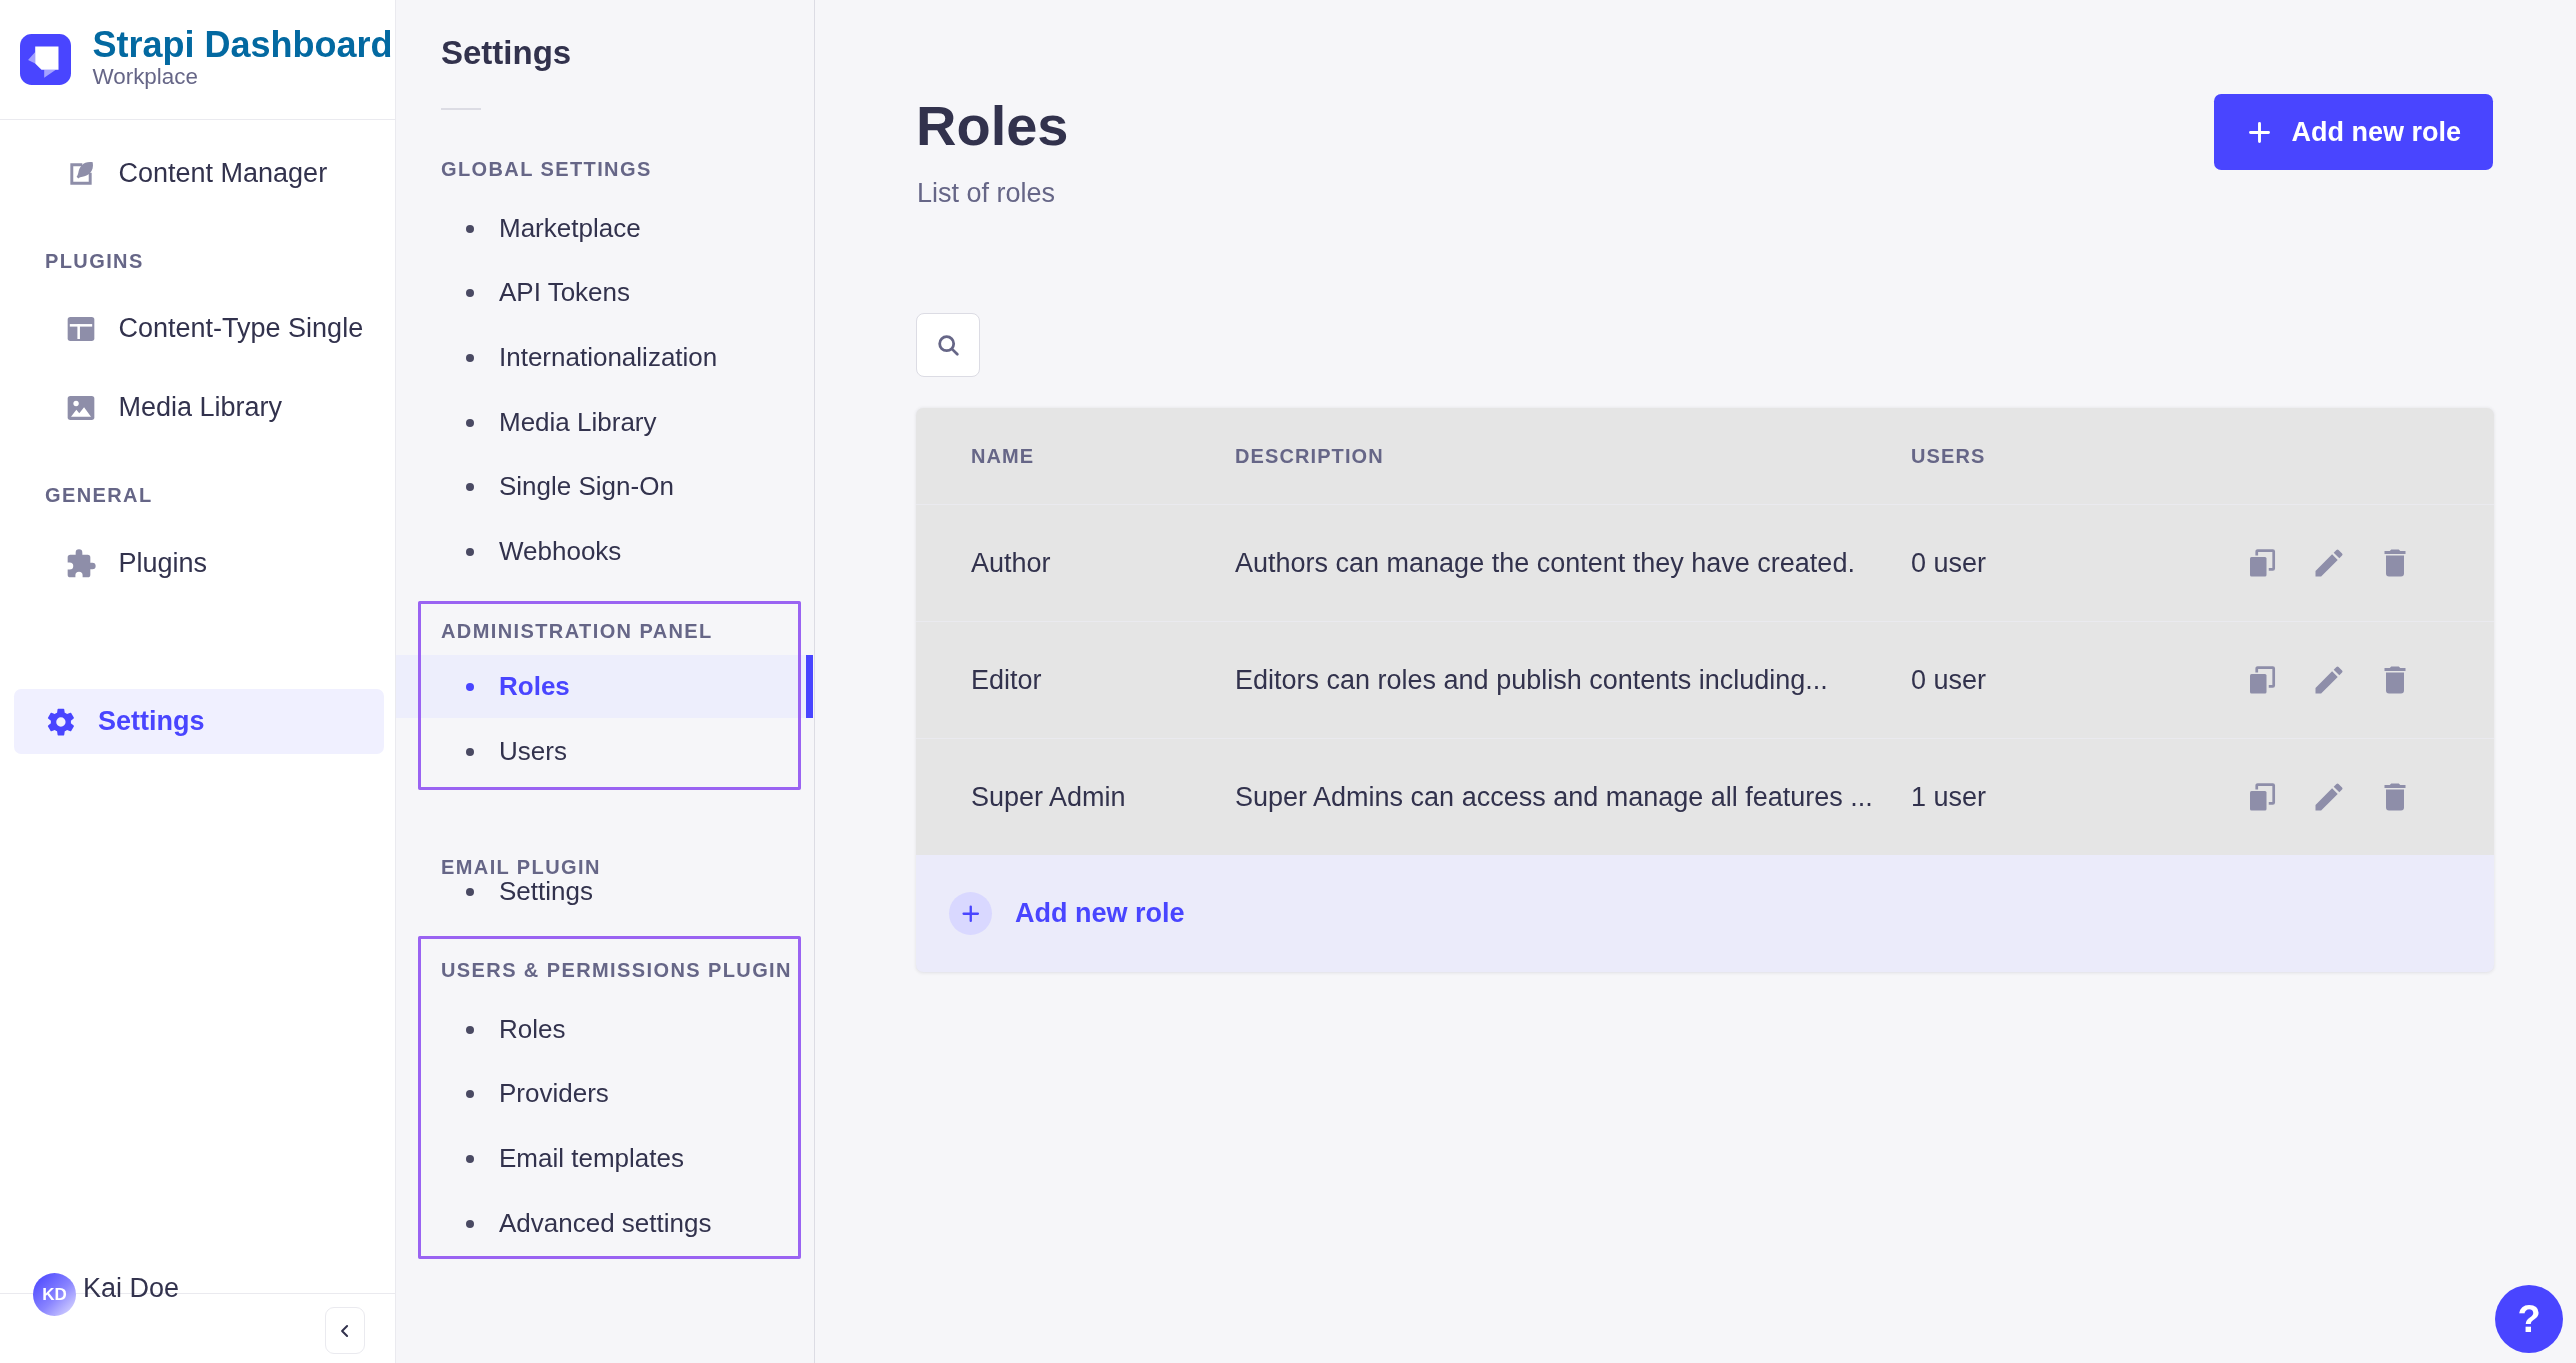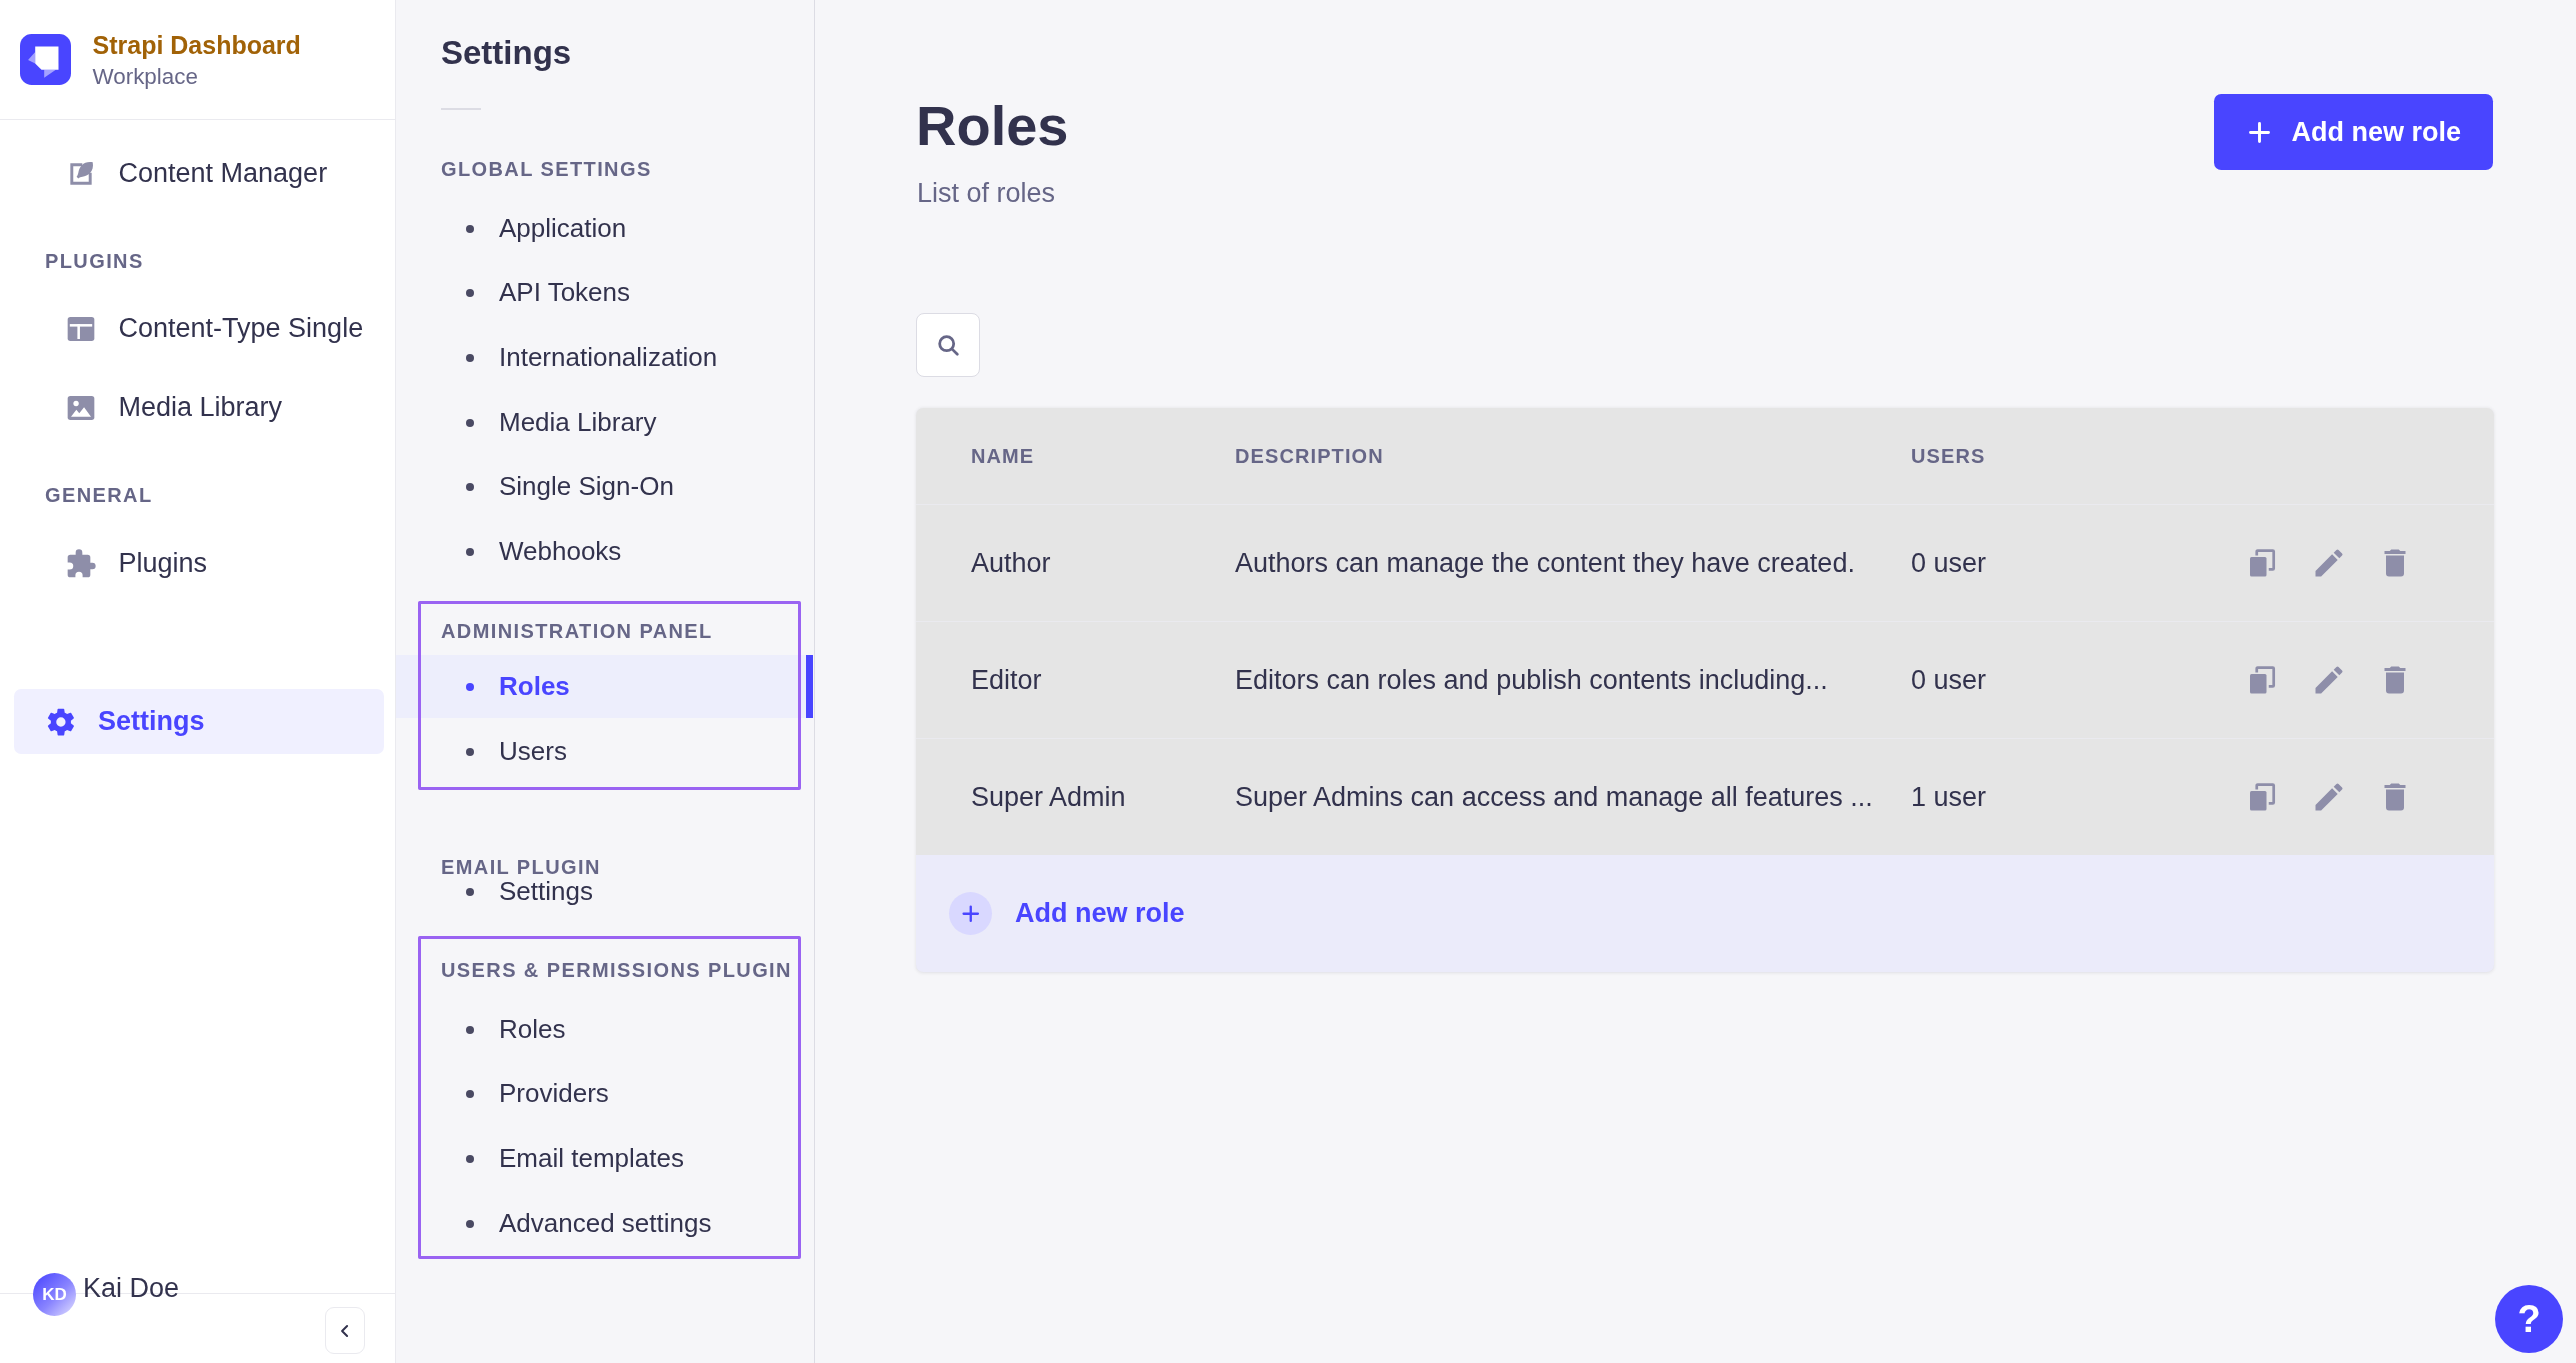--- a/index.html
+++ b/index.html
@@ -13,21 +13,21 @@
   }
   svg { display:block; }
 
   
   .sidebar {
     position:absolute; left:0; top:0; width:396px; height:1364px;
     background:#ffffff; border-right:0.9px solid #eaeaef;
   }
   .brand { position:absolute; left:20px; top:28px; display:flex; align-items:center; gap:21.5px; }
   .brand-logo { width:51px; height:51px; }
-  .brand-title { font-size:25px; font-weight:700; color:#a16207; line-height:34px; }
+  .brand-title { font-size:36px; font-weight:700; color:#0369a1; line-height:34px; }
   .brand-sub { font-size:22.4px; color:#666687; line-height:29px; }
   .side-divider { position:absolute; left:0; right:0; top:119px; height:0.9px; background:#eaeaef; }
 
   .nav-item {
     position:absolute; left:0; width:100%; height:65px;
     display:flex; align-items:center; padding-left:65px; gap:21.5px;
     font-size:27px; font-weight:500; color:#32324d; cursor:pointer;
   }
   .nav-item .nico { width:32px; height:32px; color:#8e8ea9; flex:0 0 32px; }
   .nav-item.active {
@@ -211,21 +211,21 @@
   </div>
 </aside>
 
 <aside class="subnav">
   <div class="subnav-title">Settings</div>
   <div class="subnav-rule"></div>
 
   <div class="sub-label" style="top:158px">GLOBAL SETTINGS</div>
   <div class="sub-item" style="top:196px">
     <span class="bullet"></span>
-    <span>Application</span>
+    <span>Marketplace</span>
   </div>
   <div class="sub-item" style="top:260px">
     <span class="bullet"></span>
     <span>API Tokens</span>
   </div>
   <div class="sub-item" style="top:325px">
     <span class="bullet"></span>
     <span>Internationalization</span>
   </div>
   <div class="sub-item" style="top:390px">

